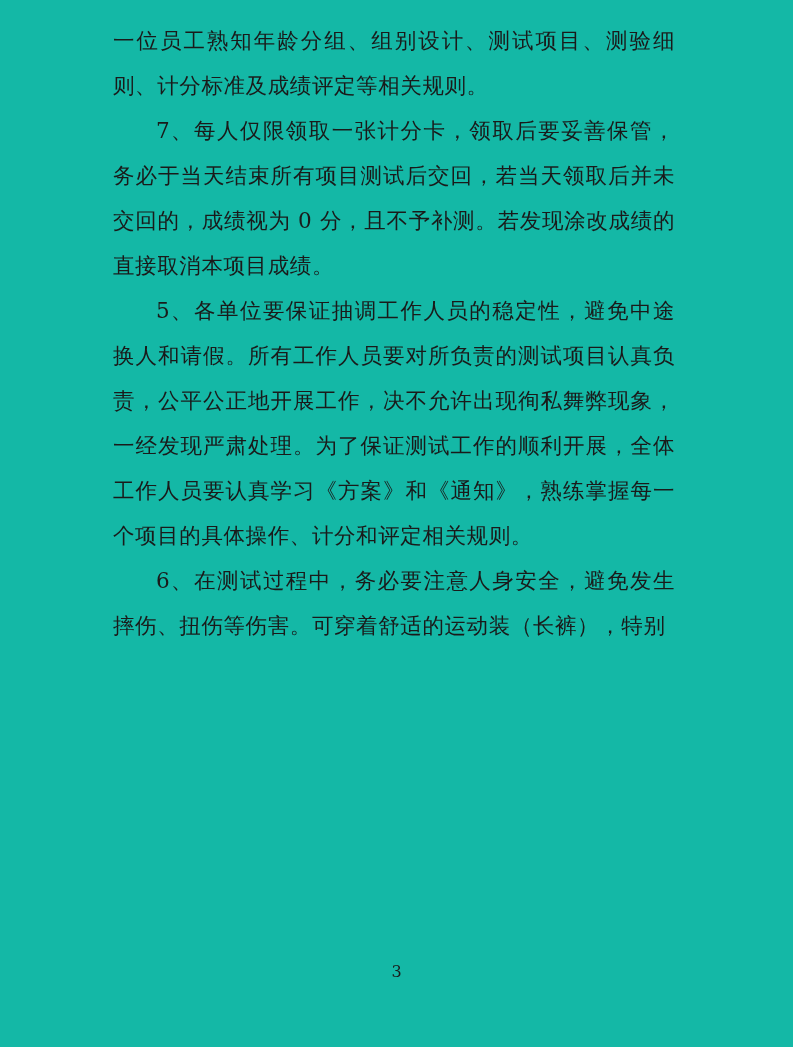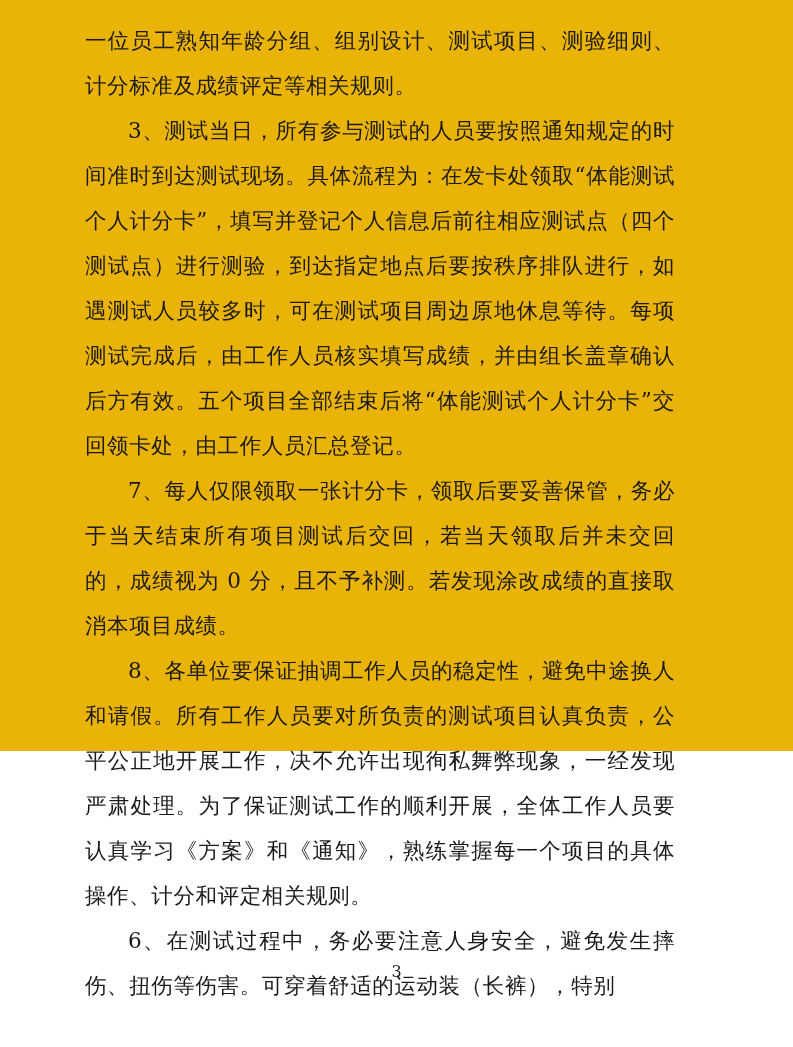--- a/index.html
+++ b/index.html
@@ -13,24 +13,24 @@
     font-family: "DejaVu Serif", serif;
     color: #1a1a1a;
     position: relative;
     overflow: hidden;
   }
   .page {
     position: absolute;
     left: 0;
     top: 0;
     width: 793px;
-    height: 751px;
-    background: #eab308;
+    height: 1047px;
+    background: #14b8a6;
     box-sizing: border-box;
-    padding: 18px 118px 0 85px;
+    padding: 18px 118px 0 113px;
   }
   .doc-body {
     display: block;
   }
   .para {
     font-size: 21.5px;
     line-height: 45px;
     text-align: justify;
     text-justify: inter-ideograph;
     margin: 0;
@@ -51,19 +51,18 @@
     font-family: "DejaVu Serif", serif;
     color: #1a1a1a;
   }
 </style>
 </head>
 <body>
 
 <div class="page">
   <div class="doc-body">
     <p class="para">一位员工熟知年龄分组、组别设计、测试项目、测验细则、计分标准及成绩评定等相关规则。</p>
-    <p class="para indent">3、测试当日，所有参与测试的人员要按照通知规定的时间准时到达测试现场。具体流程为：在发卡处领取“体能测试个人计分卡”，填写并登记个人信息后前往相应测试点（四个测试点）进行测验，到达指定地点后要按秩序排队进行，如遇测试人员较多时，可在测试项目周边原地休息等待。每项测试完成后，由工作人员核实填写成绩，并由组长盖章确认后方有效。五个项目全部结束后将“体能测试个人计分卡”交回领卡处，由工作人员汇总登记。</p>
     <p class="para indent">7、每人仅限领取一张计分卡，领取后要妥善保管，务必于当天结束所有项目测试后交回，若当天领取后并未交回的，成绩视为 0 分，且不予补测。若发现涂改成绩的直接取消本项目成绩。</p>
-    <p class="para indent">8、各单位要保证抽调工作人员的稳定性，避免中途换人和请假。所有工作人员要对所负责的测试项目认真负责，公平公正地开展工作，决不允许出现徇私舞弊现象，一经发现严肃处理。为了保证测试工作的顺利开展，全体工作人员要认真学习《方案》和《通知》，熟练掌握每一个项目的具体操作、计分和评定相关规则。</p>
+    <p class="para indent">5、各单位要保证抽调工作人员的稳定性，避免中途换人和请假。所有工作人员要对所负责的测试项目认真负责，公平公正地开展工作，决不允许出现徇私舞弊现象，一经发现严肃处理。为了保证测试工作的顺利开展，全体工作人员要认真学习《方案》和《通知》，熟练掌握每一个项目的具体操作、计分和评定相关规则。</p>
     <p class="para indent">6、在测试过程中，务必要注意人身安全，避免发生摔伤、扭伤等伤害。可穿着舒适的运动装（长裤），特别</p>
   </div>
 </div>
 <div class="page-number">3</div>
 
 </body></html>

